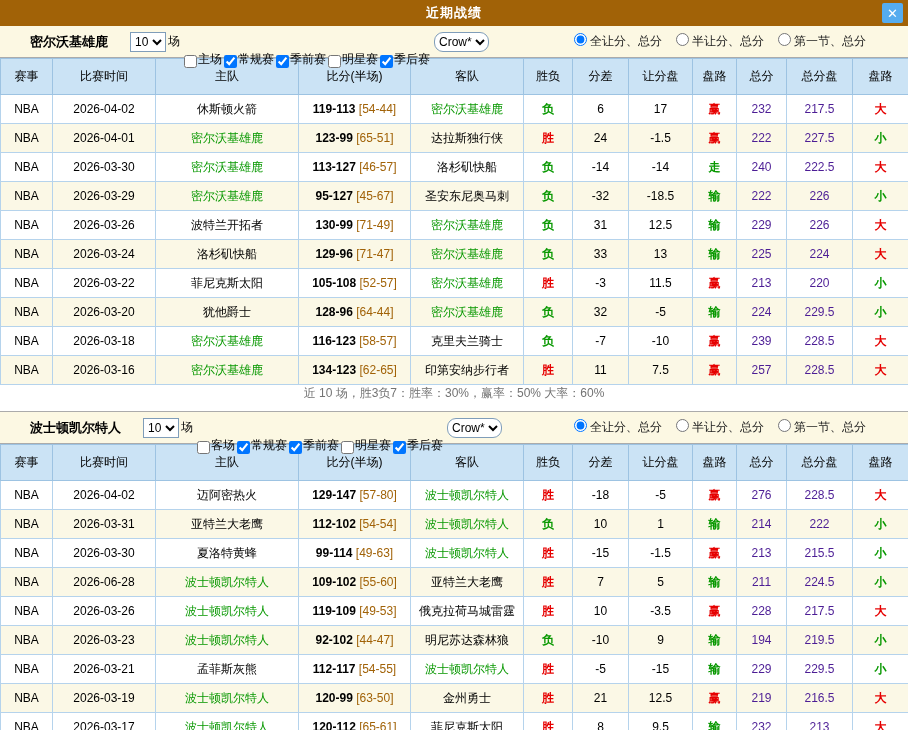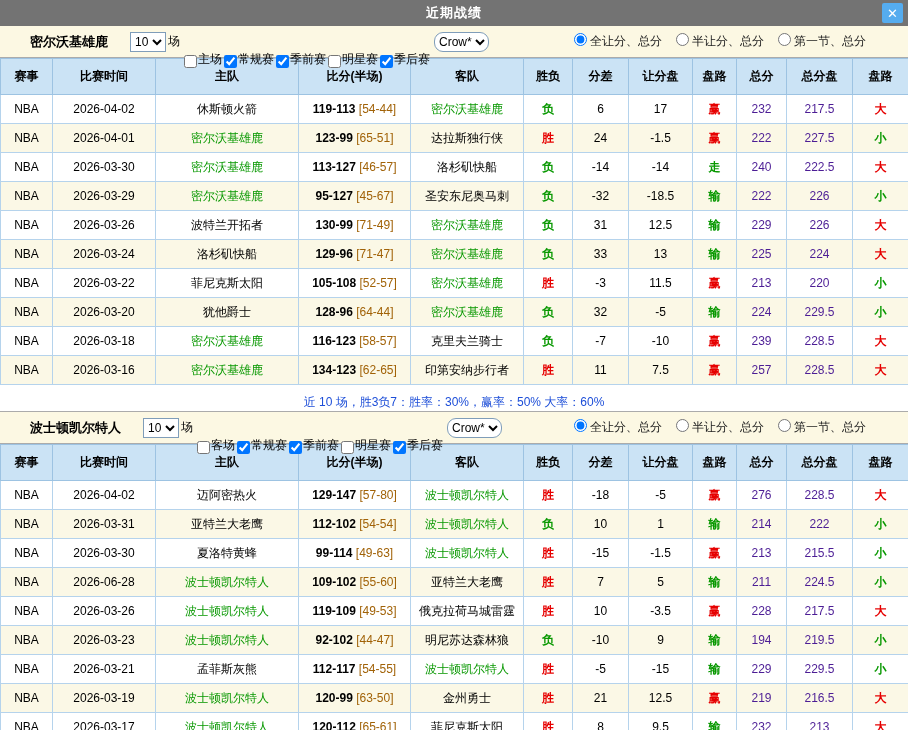--- a/index.html
+++ b/index.html
@@ -1,50 +1,50 @@
 <!DOCTYPE html>
 <html><head>
 <meta charset="utf-8">
 <style>
   html,body{margin:0;padding:0;}
   body{width:908px;height:730px;background:#fff;color:#000;
        font-family:"Liberation Sans","DejaVu Sans",sans-serif;font-size:12px;overflow:hidden;}
 
-  .titlebar{height:26px;background:#737373;position:relative;display:flex;align-items:center;justify-content:center;}
+  .titlebar{height:26px;background:#a16207;position:relative;display:flex;align-items:center;justify-content:center;}
   .title{color:#fff;font-weight:bold;font-size:13px;letter-spacing:1px;}
   .close-btn{position:absolute;right:5px;top:3px;width:21px;height:20px;background:#55ACEF;border-radius:2px;
              color:#fff;font-size:13px;font-weight:bold;display:flex;align-items:center;justify-content:center;cursor:pointer;}
 
   .filter-row{height:31px;background:#FCF8E3;display:flex;align-items:center;
               border-bottom:1px solid #ABABAB;padding-left:30px;}
   .team-name{font-weight:bold;font-size:13px;margin-right:22px;}
   select{height:20px;font-size:12px;border:1px solid #7F9DB9;background:#fff;margin-right:2px;}
   .suffix{margin-right:4px;}
   label.chk{display:inline-flex;align-items:flex-end;margin-right:2px;cursor:pointer;margin-top:36px;}
   input[type=checkbox],input[type=radio]{margin:0 1px 0 0;width:13px;height:13px;}
   .book-select{margin-left:2px;border-radius:9px;}
   .radios{margin-left:auto;margin-right:42px;display:flex;align-items:center;gap:14px;color:#222;}
   label.rad{display:inline-flex;align-items:flex-start;gap:2px;cursor:pointer;}
 
   table{border-collapse:collapse;table-layout:fixed;width:908px;}
-  th{height:27px;background:#CBE3F5;border:1px solid #9DC3E2;font-size:12px;font-weight:bold;padding:4px;}
+  th{height:27px;background:#CBE3F5;border:1px solid #9DC3E2;font-size:12px;font-weight:normal;padding:4px;}
   td{height:28px;border:1px solid #B5D3EC;text-align:center;overflow:hidden;white-space:nowrap;padding:0;}
   tbody tr:nth-child(even) td{background:#FBF8E6;}
   tbody tr:nth-child(odd) td{background:#FFFFFF;}
 
   .team{font-weight:normal;}
   .focus{color:#089800;}
   .score{font-weight:bold;}
   .half{color:#a16207;}
   .red{color:#E60000;font-weight:bold;}
   .green{color:#089800;font-weight:bold;}
   .blue{color:#4c1d95;}
 
-  .summary-row{height:26px;display:flex;align-items:flex-end;justify-content:center;
-               background:#fff;color:#1d4ed8;border-bottom:1px solid #ABABAB;}
+  .summary-row{height:26px;display:flex;align-items:flex-start;justify-content:center;
+               background:#fff;color:#737373;border-bottom:1px solid #ABABAB;}
 </style>
 </head>
 <body>
 
 <div class="titlebar">
   <span class="title">近期战绩</span>
   <span class="close-btn">✕</span>
 </div>
 
 <div class="filter-row">

